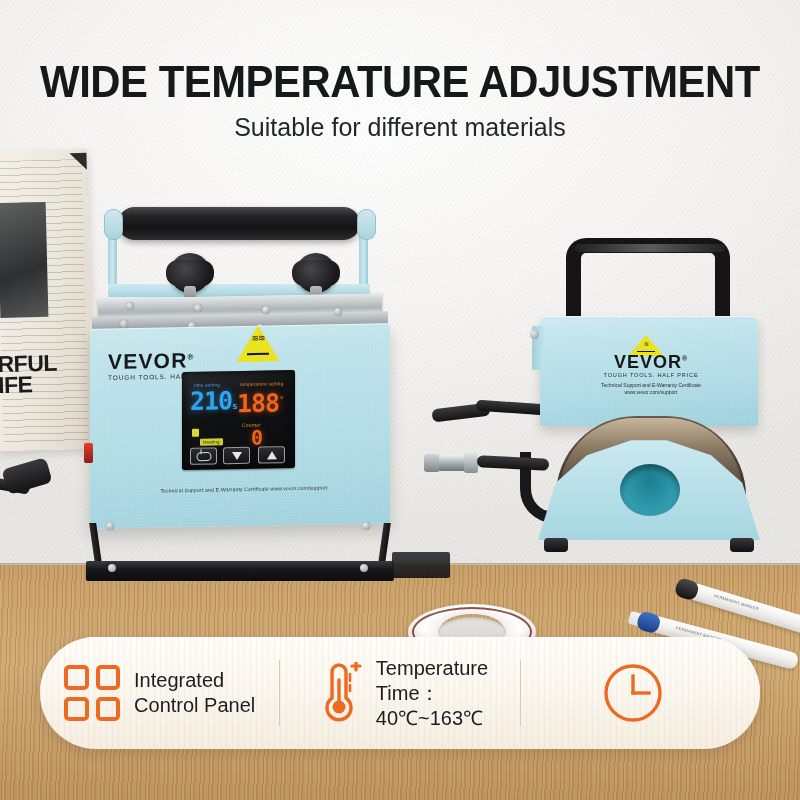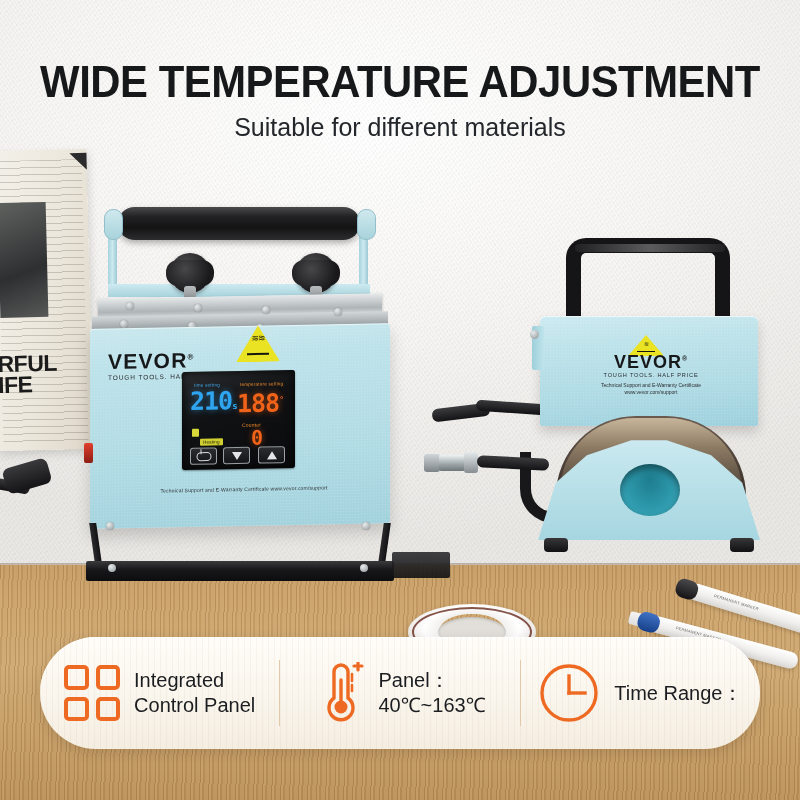--- a/index.html
+++ b/index.html
@@ -606,35 +606,35 @@
           <path d="M20 10 a7 7 0 0 1 14 0 v26 a12 12 0 1 1 -14 0 z" fill="none" stroke="#ee6a22" stroke-width="3.4"></path>
           <circle cx="27" cy="45" r="6.5" fill="#ee6a22"></circle>
           <line x1="27" y1="45" x2="27" y2="18" stroke="#ee6a22" stroke-width="3.4" stroke-linecap="round"></line>
           <line x1="38" y1="12" x2="38" y2="19" stroke="#ee6a22" stroke-width="2.6" stroke-linecap="round"></line>
           <line x1="38" y1="23" x2="38" y2="29" stroke="#ee6a22" stroke-width="2.6" stroke-linecap="round"></line>
           <line x1="40" y1="4" x2="48" y2="4" stroke="#ee6a22" stroke-width="3.2" stroke-linecap="round"></line>
           <line x1="44" y1="0" x2="44" y2="8" stroke="#ee6a22" stroke-width="3.2" stroke-linecap="round"></line>
         </svg>
       </span>
       <span class="ftxt">
-        <div>Panel：</div>
+        <div>Temperature</div>
+        <div>Time：</div>
         <div>40℃~163℃</div>
       </span>
     </div>
 
     <div class="fdiv"></div>
 
     <div class="fcell">
       <span class="ico-clock">
         <svg width="62" height="62" viewBox="0 0 62 62" aria-hidden="true">
           <circle cx="31" cy="31" r="27" fill="none" stroke="#ee6a22" stroke-width="3.4"></circle>
           <line x1="31" y1="31" x2="31" y2="14" stroke="#ee6a22" stroke-width="3.4" stroke-linecap="square"></line>
           <line x1="31" y1="31" x2="47" y2="31" stroke="#ee6a22" stroke-width="3.4" stroke-linecap="square"></line>
         </svg>
       </span>
       <span class="ftxt">
-        <div>Time Range：</div>
       </span>
     </div>
 
   </div>
 
 </div>
 
 </body></html>

